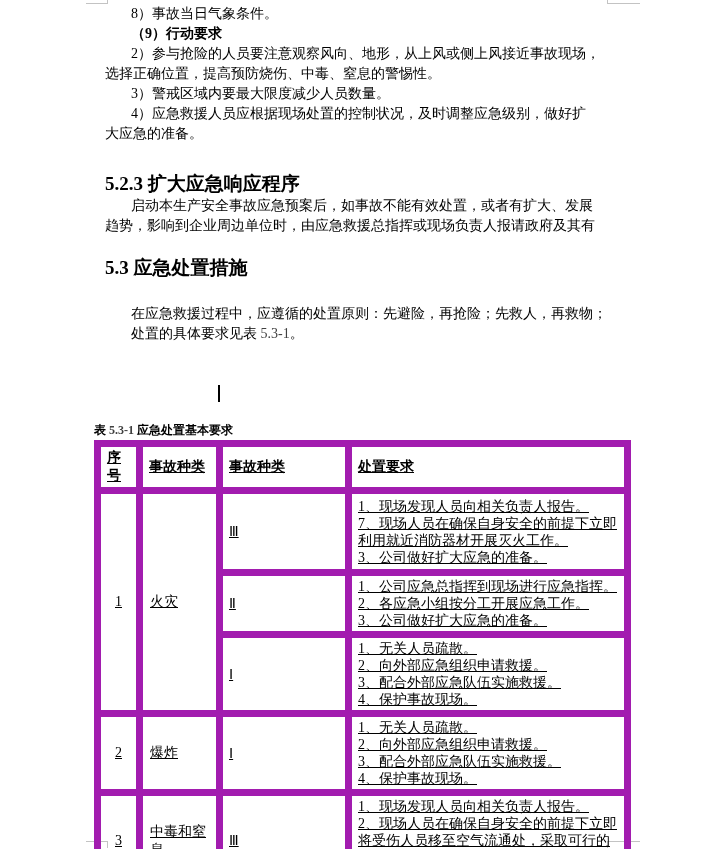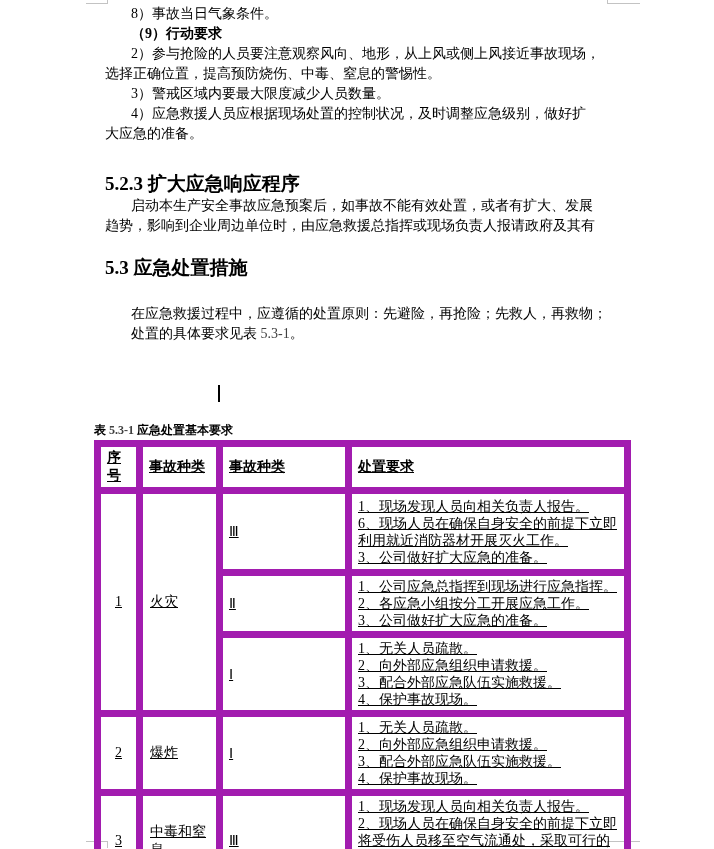--- a/index.html
+++ b/index.html
@@ -107,21 +107,21 @@
         <th>处置要求</th>
       </tr>
     </thead>
     <tbody>
       <tr class="rh-a">
         <td class="c-no" rowspan="3">1</td>
         <td class="c-type" rowspan="3">火灾</td>
         <td class="c-level">Ⅲ</td>
         <td class="c-act">
             <div>1、现场发现人员向相关负责人报告。</div>
-            <div>6、现场人员在确保自身安全的前提下立即利用就近消防器材开展灭火工作。</div>
+            <div>7、现场人员在确保自身安全的前提下立即利用就近消防器材开展灭火工作。</div>
             <div>3、公司做好扩大应急的准备。</div>
           </td>
       </tr>
       <tr class="rh-b">
         <td class="c-level">Ⅱ</td>
         <td class="c-act">
             <div>1、公司应急总指挥到现场进行应急指挥。</div>
             <div>2、各应急小组按分工开展应急工作。</div>
             <div>3、公司做好扩大应急的准备。</div>
           </td>

